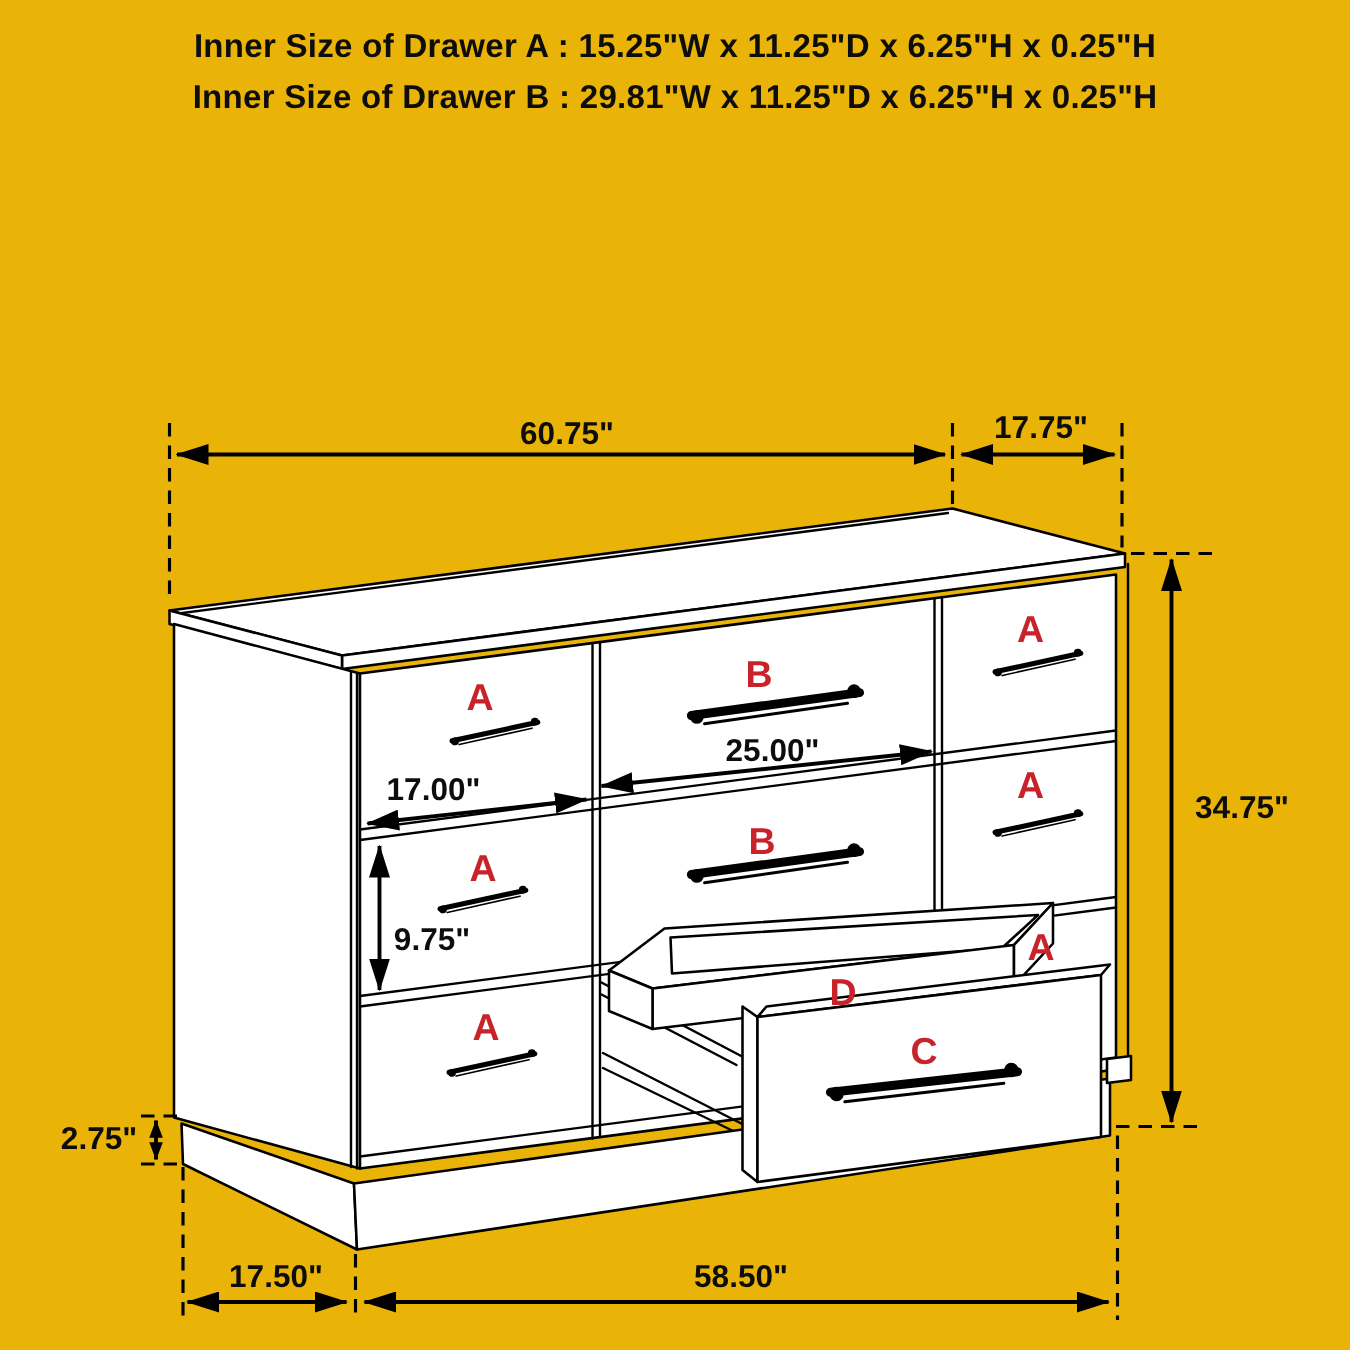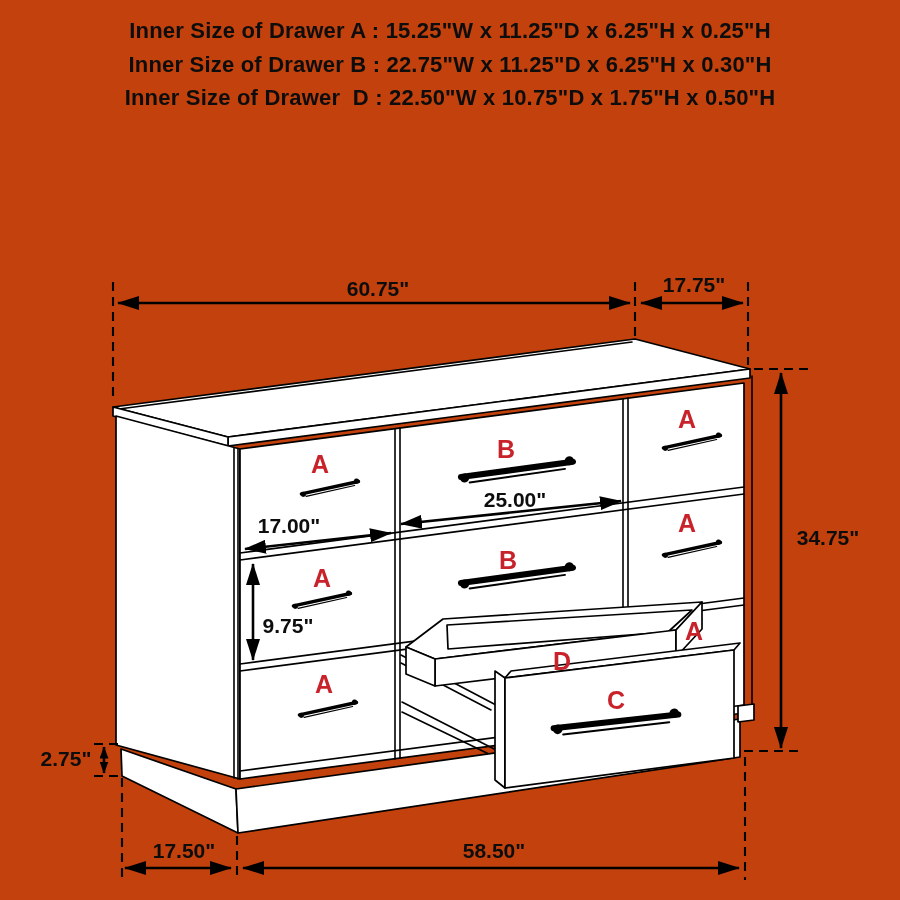--- a/index.html
+++ b/index.html
@@ -1,16 +1,16 @@
 <!DOCTYPE html>
 <html><head>
 <meta charset="utf-8">
 <style>
   html,body{margin:0;padding:0;background:#ffffff;}
-  #stage{position:relative;width:900px;height:900px;background:#c2410c;overflow:hidden;
+  #stage{position:relative;width:900px;height:900px;background:#eab308;overflow:hidden;
          font-family:"Liberation Sans",sans-serif;}
   #spec-header{position:absolute;top:14px;left:0;width:900px;text-align:center;
                font-weight:bold;font-size:22px;line-height:33.5px;color:#0d0d0d;
                letter-spacing:0.2px;}
   #spec-header .hdr-line{white-space:pre;}
   #diagram-svg{position:absolute;top:0;left:0;}
   .dim-label{font-weight:bold;font-size:21px;fill:#0d0d0d;}
   .drawer-letter{font-weight:bold;font-size:25px;}
   .cab{fill:#ffffff;stroke:#000000;stroke-width:1.7;stroke-linejoin:round;}
   .ln{fill:none;stroke:#000000;stroke-width:1.6;stroke-linecap:round;}
@@ -18,22 +18,21 @@
   .dashln{fill:none;stroke:#000000;stroke-width:2.1;stroke-dasharray:9 6;}
   .hbar{stroke:#000000;stroke-linecap:round;}
 </style>
 </head>
 <body>
 
 <div id="stage">
 
   <div id="spec-header">
     <div class="hdr-line">Inner Size of Drawer A : 15.25"W x 11.25"D x 6.25"H x 0.25"H</div>
-    <div class="hdr-line">Inner Size of Drawer B : 22.75"W x 11.25"D x 6.25"H x 0.30"H</div>
-    <div class="hdr-line">Inner Size of Drawer  D : 22.50"W x 10.75"D x 1.75"H x 0.50"H</div>
+    <div class="hdr-line">Inner Size of Drawer B : 29.81"W x 11.25"D x 6.25"H x 0.25"H</div>
   </div>
 
   <svg id="diagram-svg" width="900" height="900" viewBox="0 0 900 900">
     <defs>
       <marker id="ah" markerUnits="userSpaceOnUse" markerWidth="22" markerHeight="14" refX="21" refY="7" orient="auto-start-reverse">
         <path d="M0,0 L22,7 L0,14 Z" fill="#000000"></path>
       </marker>
       <marker id="ahs" markerUnits="userSpaceOnUse" markerWidth="12" markerHeight="9" refX="11.5" refY="4.5" orient="auto-start-reverse">
         <path d="M0,0 L12,4.5 L0,9 Z" fill="#000000"></path>
       </marker>

